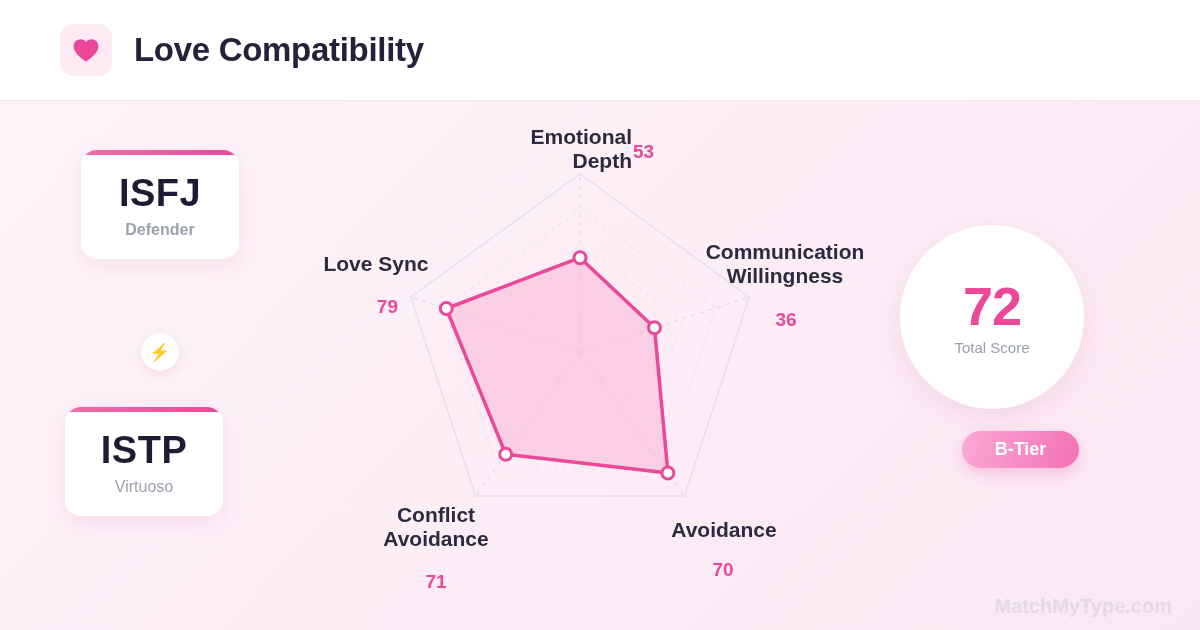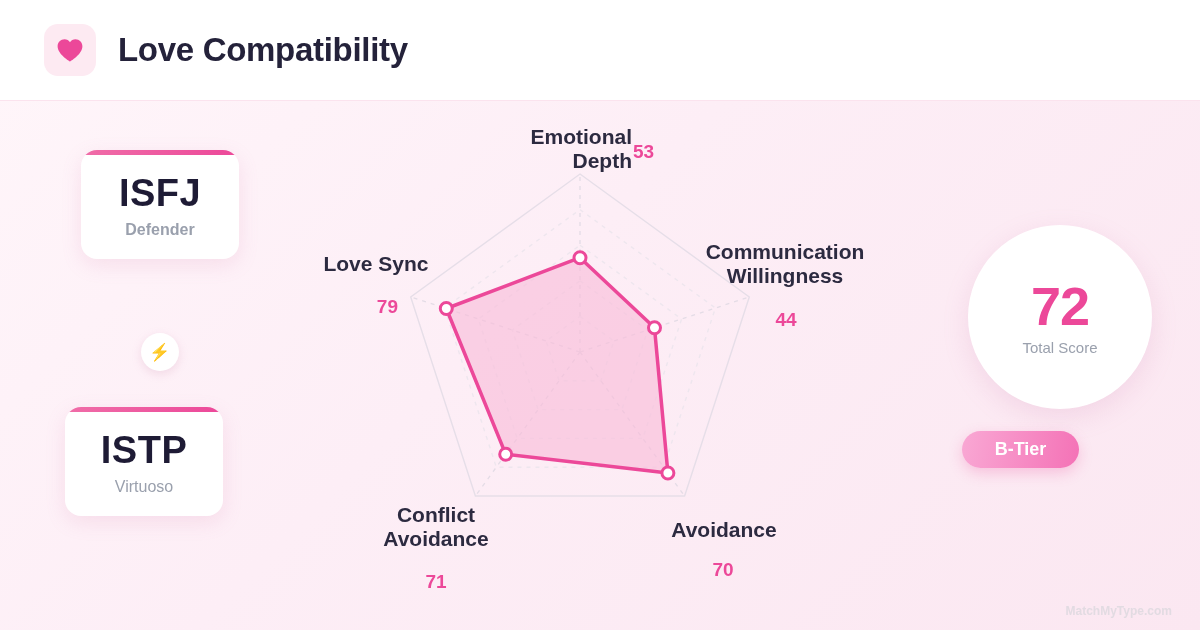--- a/index.html
+++ b/index.html
@@ -24,21 +24,21 @@
   
   .header {
     position: absolute;
     left: 0; top: 0;
     width: 1200px;
     height: 101px;
     background: #ffffff;
     border-bottom: 1px solid #fbe3ee;
     display: flex;
     align-items: center;
-    padding-left: 44px;
+    padding-left: 60px;
     box-sizing: border-box;
   }
   .heart-badge {
     width: 52px;
     height: 52px;
     border-radius: 14px;
     background: #fdeaf2;
     display: flex;
     align-items: center;
     justify-content: center;
@@ -132,21 +132,21 @@
   #lbl-commit { left: 600px; top: 518px; width: 248px; }
   #val-commit { position: absolute; left: 700px; top: 559px; width: 46px; text-align: center; }
   #lbl-conflict { left: 346px; top: 503px; width: 180px; }
   #val-conflict { position: absolute; left: 413px; top: 571px; width: 46px; text-align: center; }
   #lbl-life { left: 288px; top: 252px; width: 176px; }
   #val-life { position: absolute; left: 352px; top: 296px; width: 46px; text-align: right; }
 
   
   .score-circle {
     position: absolute;
-    left: 968px;
+    left: 900px;
     top: 225px;
     width: 184px;
     height: 184px;
     border-radius: 50%;
     background: #ffffff;
     box-shadow: 0 8px 26px rgba(205, 120, 170, 0.18);
     display: flex;
     flex-direction: column;
     align-items: center;
     justify-content: center;
@@ -177,21 +177,21 @@
     justify-content: center;
     color: #ffffff;
     font-size: 18px;
     font-weight: bold;
   }
 
   .watermark {
     position: absolute;
     right: 28px;
     bottom: 12px;
-    font-size: 12px;
+    font-size: 20px;
     font-weight: bold;
     color: #e2dbe2;
   }
 </style>
 </head>
 <body>
 
 <div class="page">
 
   <div class="header">
@@ -247,21 +247,21 @@
   <div class="axis-label" id="lbl-emotional">
     <span>Emotional</span><br>
     <span>Depth</span>
   </div>
   <div class="axis-value" id="val-emotional">53</div>
 
   <div class="axis-label" id="lbl-comm">
     <span>Communication</span><br>
     <span>Willingness</span>
   </div>
-  <div class="axis-value" id="val-comm">44</div>
+  <div class="axis-value" id="val-comm">36</div>
 
   <div class="axis-label" id="lbl-commit">
     <span>Avoidance</span>
   </div>
   <div class="axis-value" id="val-commit">70</div>
 
   <div class="axis-label" id="lbl-conflict">
     <span>Conflict</span><br>
     <span>Avoidance</span>
   </div>

